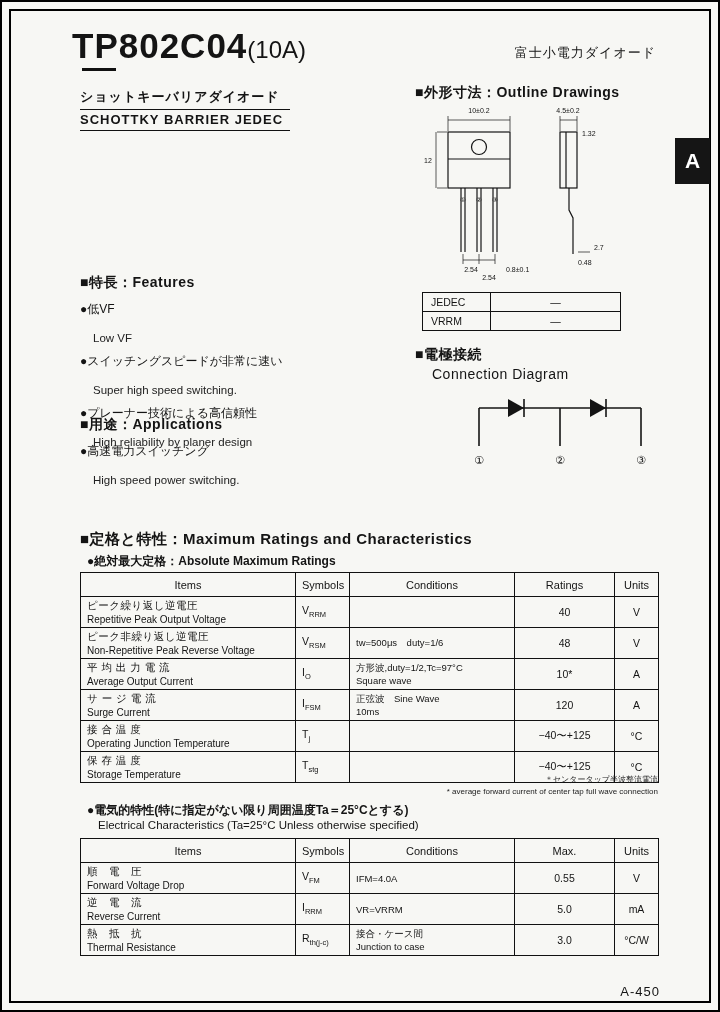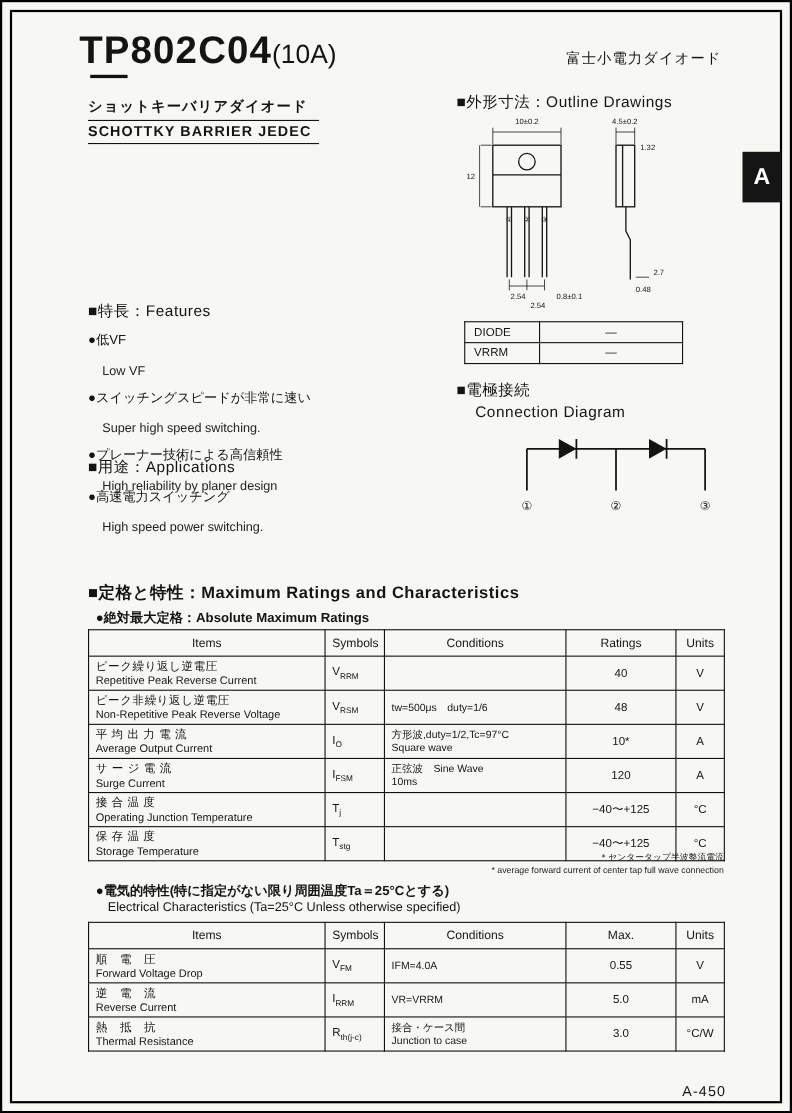--- a/index.html
+++ b/index.html
@@ -6,21 +6,21 @@
   body{background:#d8d8d6;font-family:"Liberation Sans","DejaVu Sans",sans-serif}
   .page{position:relative;width:720px;height:1012px;margin:0 auto;background:#f7f7f4;
         border:2px solid #000;color:#141414;overflow:hidden}
   .frame{position:absolute;left:7px;top:7px;width:702px;height:994px;border:2px solid #000}
   .abs{position:absolute}
   .part-no{font-size:35px;font-weight:bold;letter-spacing:1px}
   .part-suffix{font-size:24px;font-weight:normal}
   .brand{font-size:13px;font-weight:normal;letter-spacing:1px}
   .sub-jp,.sub-en{font-size:13px;font-weight:bold;letter-spacing:1px;border-bottom:1.5px solid #111;
         width:210px;padding-bottom:3px}
-  .h1{font-size:14px;font-weight:normal;letter-spacing:.5px}
+  .h1{font-size:14px;font-weight:bold;letter-spacing:.5px}
   .h-big{font-size:15px;font-weight:bold;letter-spacing:.5px}
   .h-sub{font-size:12px;font-weight:bold}
   .feat-jp{font-size:12px;margin-top:9px}
   .feat-en{font-size:11.5px;margin-left:13px;margin-top:14px;color:#222}
   .side-tab{position:absolute;right:8px;top:136px;width:35px;height:46px;background:#151515;
         color:#fff;display:flex;align-items:center;justify-content:center;font-size:21px;font-weight:bold}
   table.spec{border-collapse:collapse;table-layout:fixed;width:578px;background:#f7f7f4}
   table.spec th,table.spec td{border:1px solid #111;padding:2px 6px;font-size:10.5px;vertical-align:middle}
   table.spec th{font-weight:normal;height:24px;font-size:11px;text-align:center}
   td .jp-line{font-size:10.5px;letter-spacing:.5px}
@@ -108,21 +108,21 @@
       <text x="184" y="148">2.7</text>
       <text x="53" y="100" text-anchor="middle" font-size="6.5">①</text>
       <text x="69" y="100" text-anchor="middle" font-size="6.5">②</text>
       <text x="85" y="100" text-anchor="middle" font-size="6.5">③</text>
     </g>
   </svg>
 
   <table class="pkg abs" style="left:420px;top:290px">
     <tbody>
         <tr>
-      <td class="lbl">DIODE</td>
+      <td class="lbl">JEDEC</td>
       <td class="val">—</td>
     </tr>
     <tr>
       <td class="lbl">VRRM</td>
       <td class="val">—</td>
     </tr>
   </tbody>
     </table>
 
   <div class="abs h1" style="left:413px;top:344px">■電極接続</div>
@@ -178,21 +178,21 @@
         <tr>
       <th>Items</th>
       <th>Symbols</th>
       <th>Conditions</th>
       <th>Ratings</th>
       <th>Units</th>
     </tr>
     <tr class="row-h">
       <td>
             <div class="jp-line">ピーク繰り返し逆電圧</div>
-            <div class="en-line">Repetitive Peak Reverse Current</div>
+            <div class="en-line">Repetitive Peak Output Voltage</div>
           </td>
       <td class="sym-cell"><span>V</span><sub>RRM</sub></td>
       <td>
             <div class="cond-line"></div>
           </td>
       <td class="c">40</td>
       <td class="c">V</td>
     </tr>
     <tr class="row-h">
       <td>

